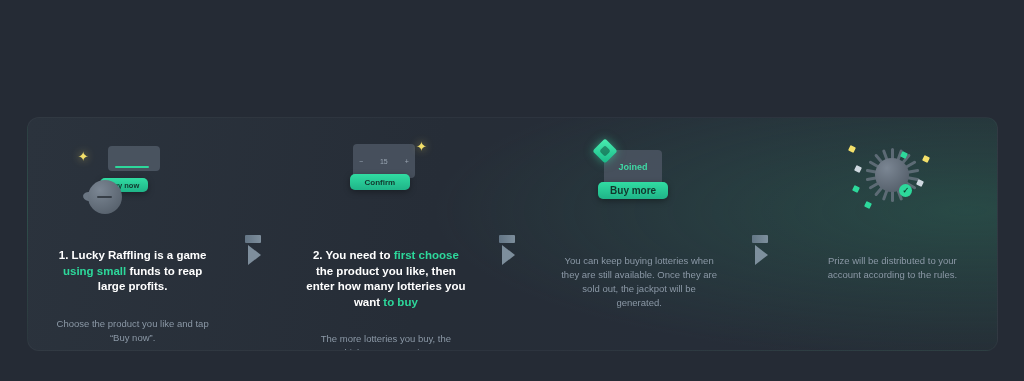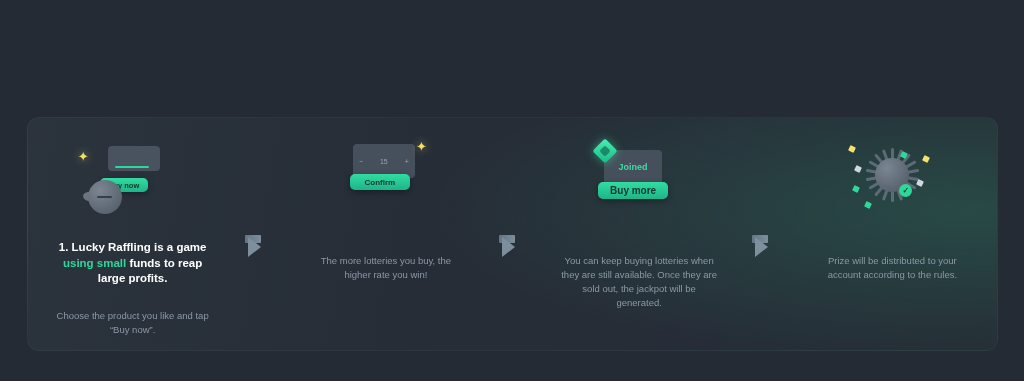--- a/index.html
+++ b/index.html
@@ -87,21 +87,21 @@
   .s4 { width:130px; }
   .s4 .burst{ position:absolute; left:38px; top:8px; width:54px; height:54px; }
   .s4 .ray{ position:absolute; left:50%; top:50%; width:3px; height:27px; margin-left:-1.5px; background:#6a7582; transform-origin:1.5px 0; border-radius:2px; opacity:.8;}
   .s4 .ball{ position:absolute; left:48px; top:18px; width:34px; height:34px; background:radial-gradient(circle at 35% 30%,#7b8693,#4c5661); border-radius:50%; }
   .s4 .chk{ position:absolute; left:72px; top:44px; width:13px; height:13px; border-radius:50%; background:#2dd89b; color:#10372c; font-size:8px; display:flex; align-items:center; justify-content:center; font-weight:bold;}
   .conf{ position:absolute; width:6px; height:6px; border-radius:1px; transform:rotate(25deg); }
 
   
   .head{
     color:#ffffff; font-size:11.5px; font-weight:bold; line-height:15.5px;
-    margin:8px auto; max-width:175px; padding:0 6px;
+    margin:16px auto; max-width:175px; padding:0 6px;
   }
   .head .hl{ color:#2dd89b; }
   .sub{
     color:#8b98a6; font-size:9.5px; line-height:14px; font-weight:normal;
     margin:22px auto 0; max-width:168px; padding:0 6px;
   }
 </style>
 </head>
 <body>
 
@@ -135,20 +135,21 @@
         <div class="art s2">
           <div class="card c-main"></div>
           <div class="step-row">
             <span>−</span>
             <span>15</span>
             <span>+</span>
           </div>
           <div class="btn b1">Confirm</div>
           <div class="star st">✦</div>
         </div>
+        <div class="head"><span>2. You need to </span><span class="hl">first choose </span><span>the product you like, then enter how many lotteries you want </span><span class="hl">to buy</span></div>
         <div class="sub">The more lotteries you buy, the higher rate you win!</div>
       </div>
 
       <div class="arrow-cell">
         <div class="arrow">
           <span class="bar"></span>
             <span class="head"></span>
         </div>
       </div>
 

